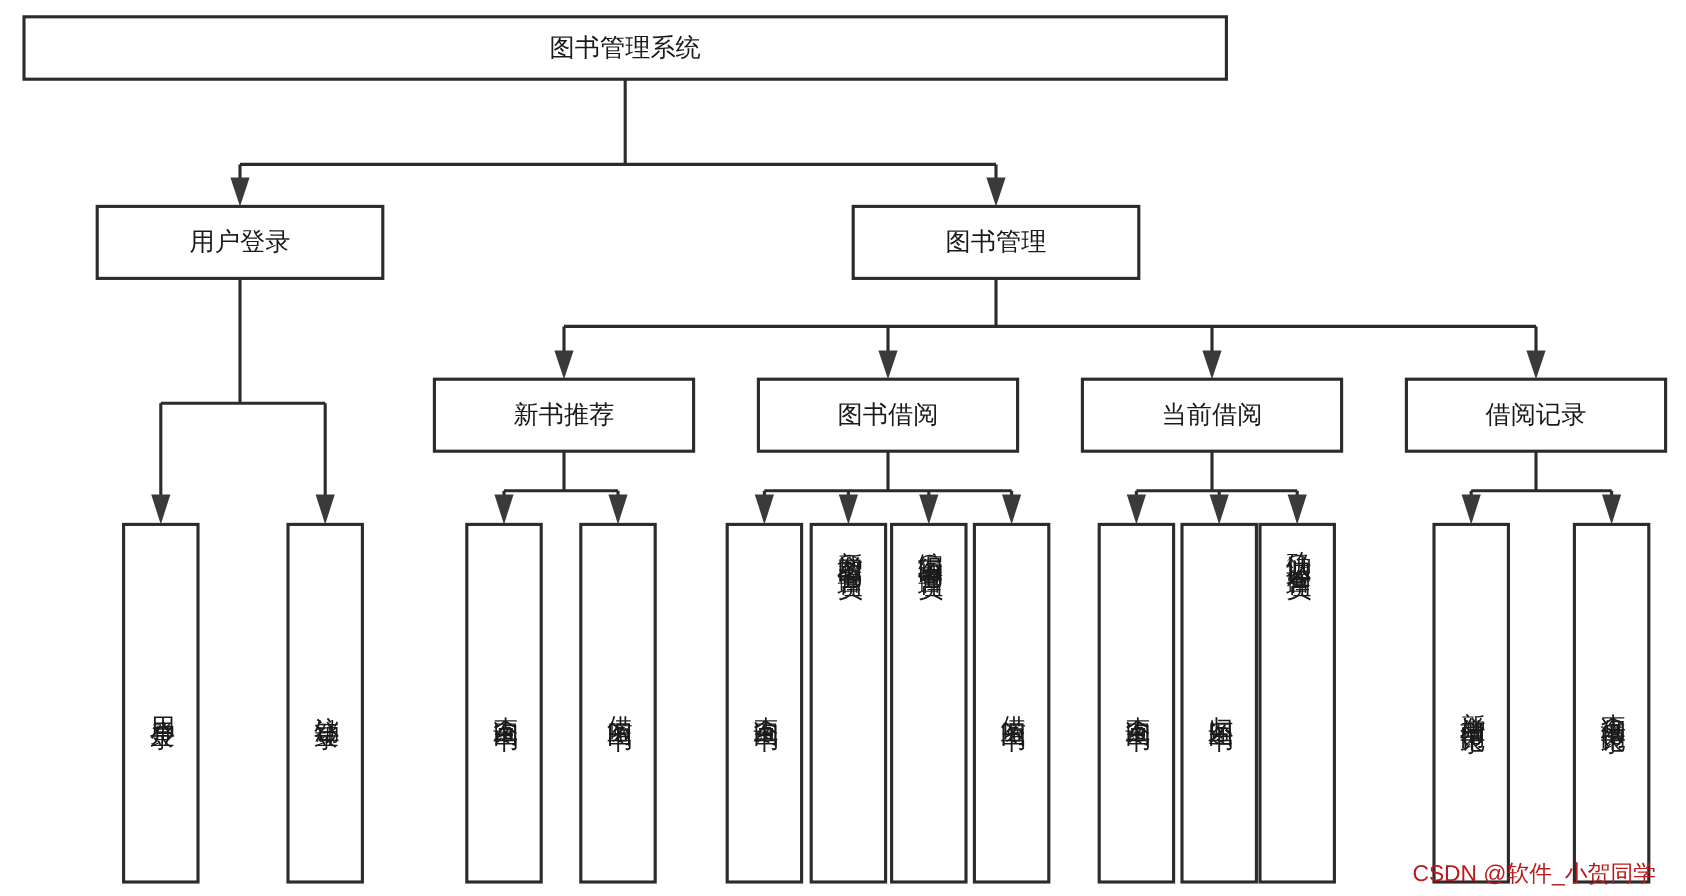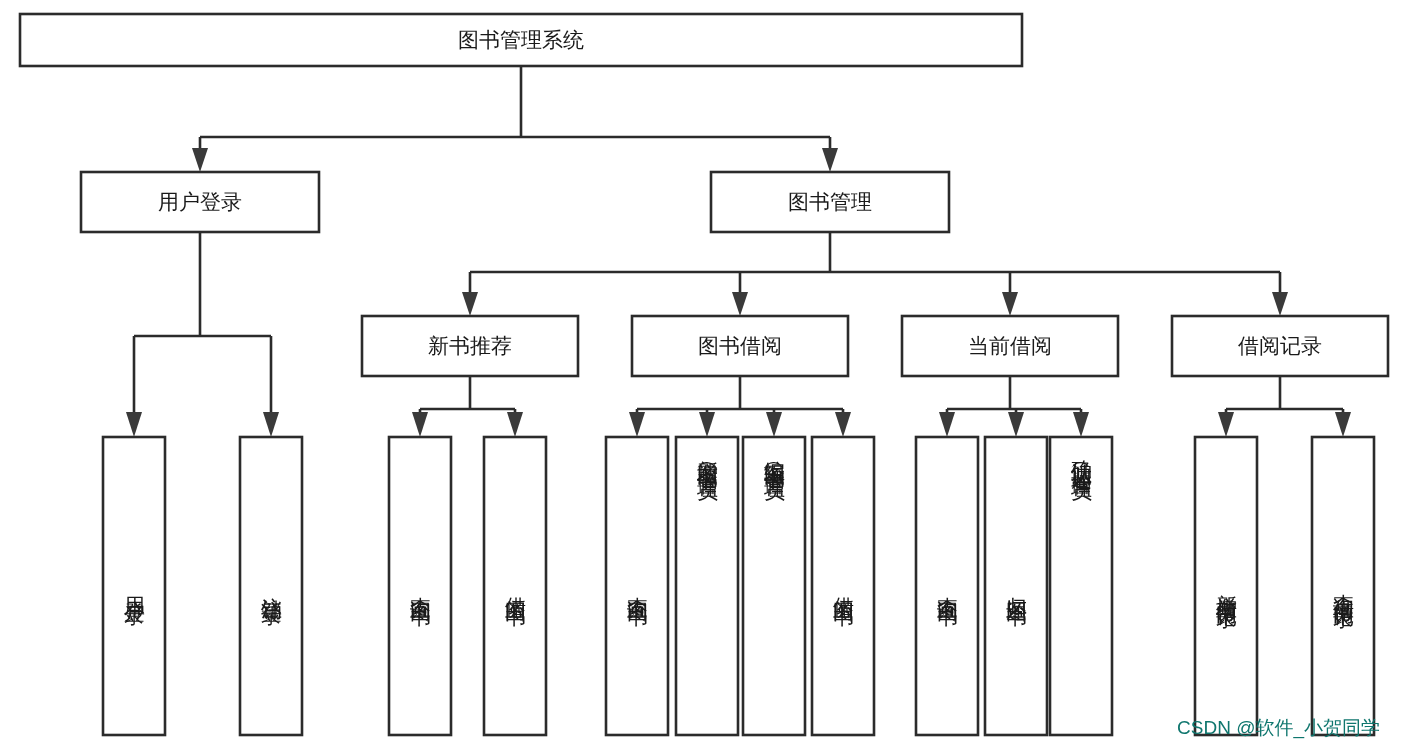--- a/index.html
+++ b/index.html
@@ -65,21 +65,21 @@
     letter-spacing: 3px;
     white-space: nowrap;
     text-align: center;
   }
   .watermark {
     position: absolute;
     right: 10px;
     bottom: 6px;
     font-family: "Liberation Sans", "DejaVu Sans", sans-serif;
     font-size: 19px;
-    color: #0f766e;
+    color: #b91c1c;
     white-space: nowrap;
     user-select: none;
   }
 </style>
 </head>
 <body>
 
 <div id="diagram-root">
 
   <svg class="diagram-canvas" viewBox="0 0 1405 747" xmlns="http://www.w3.org/2000/svg">

